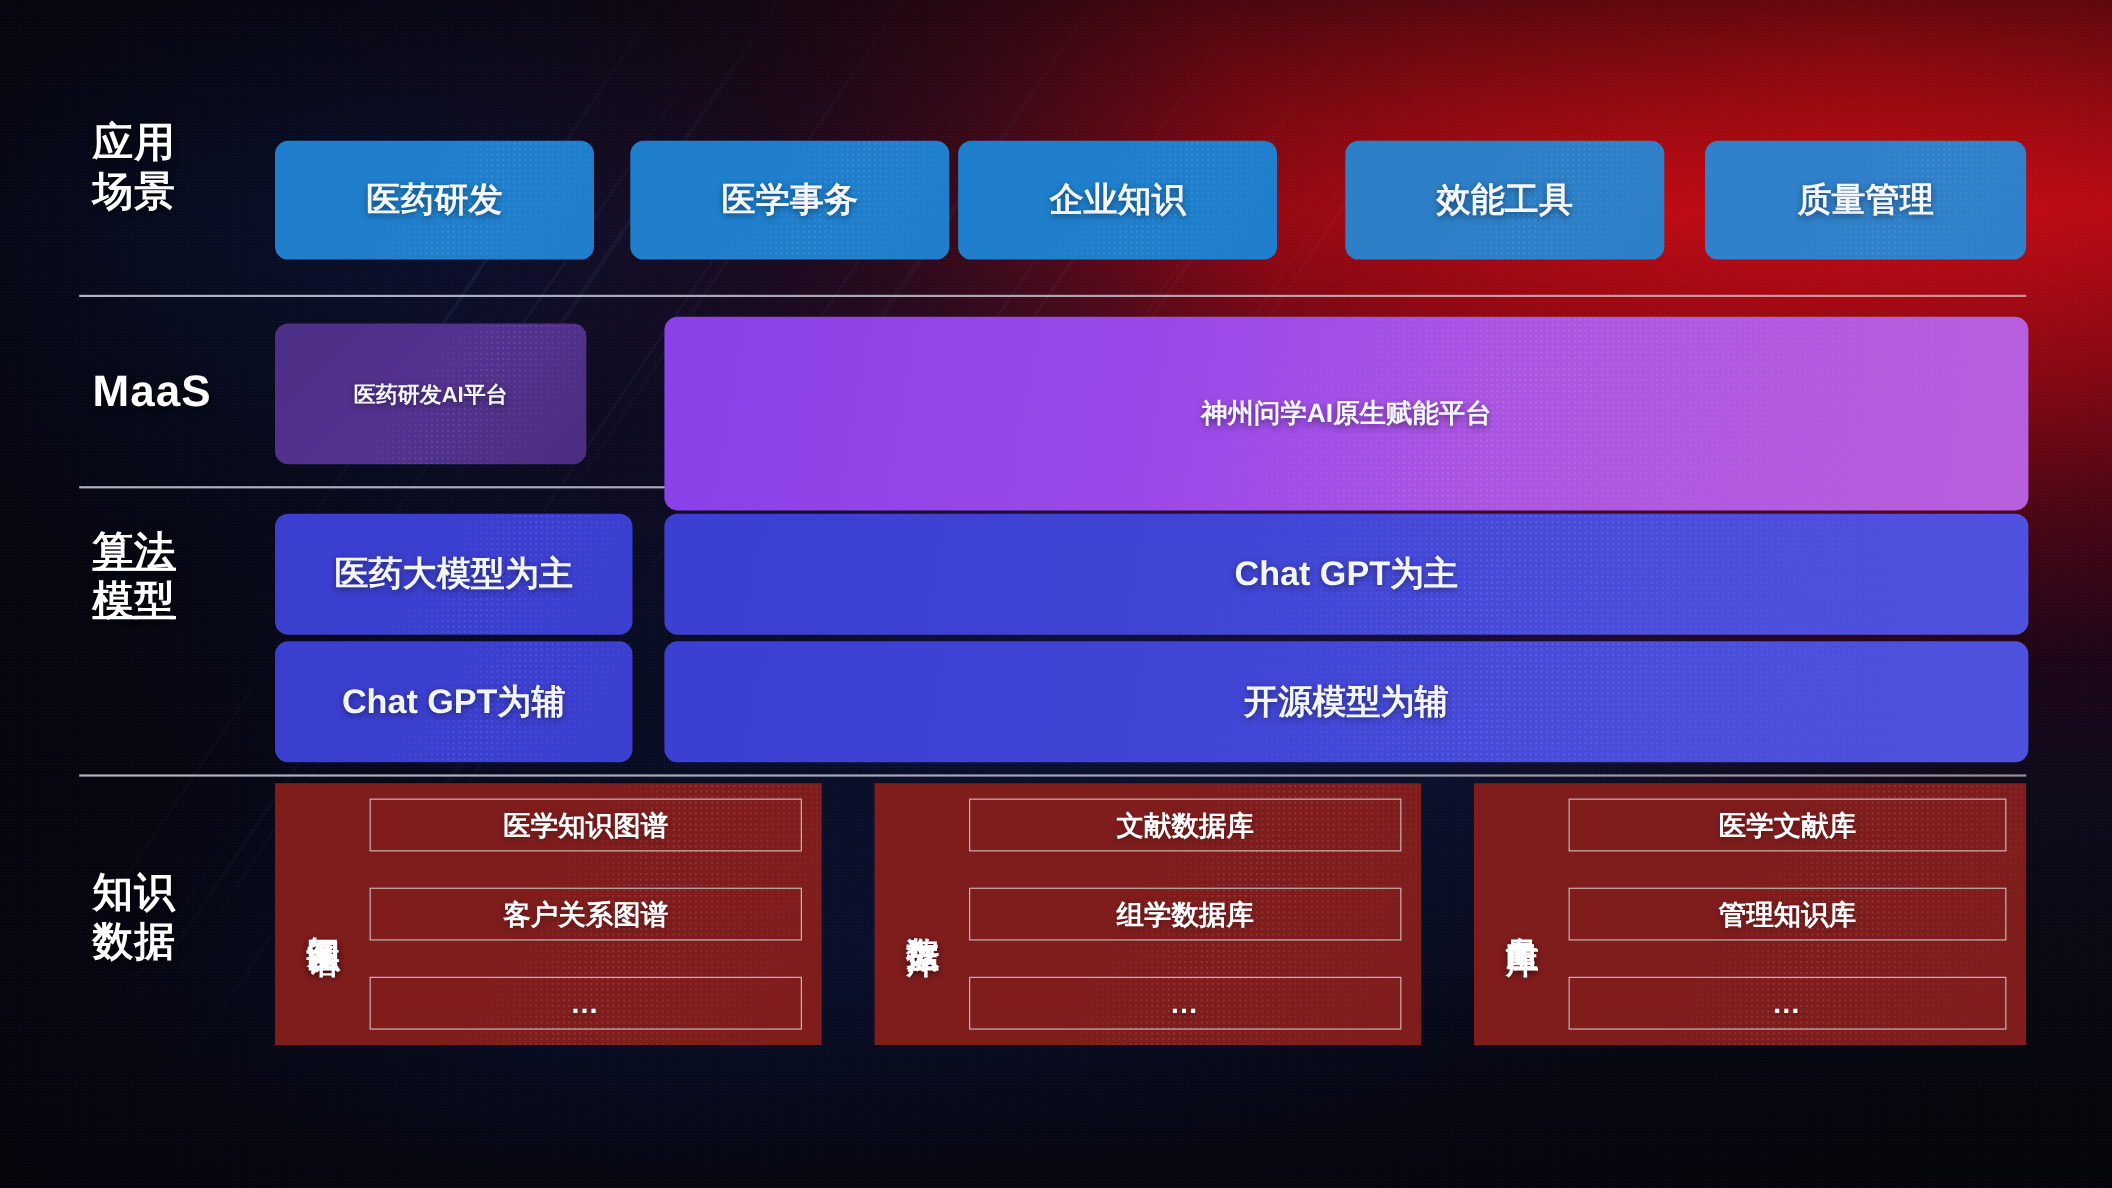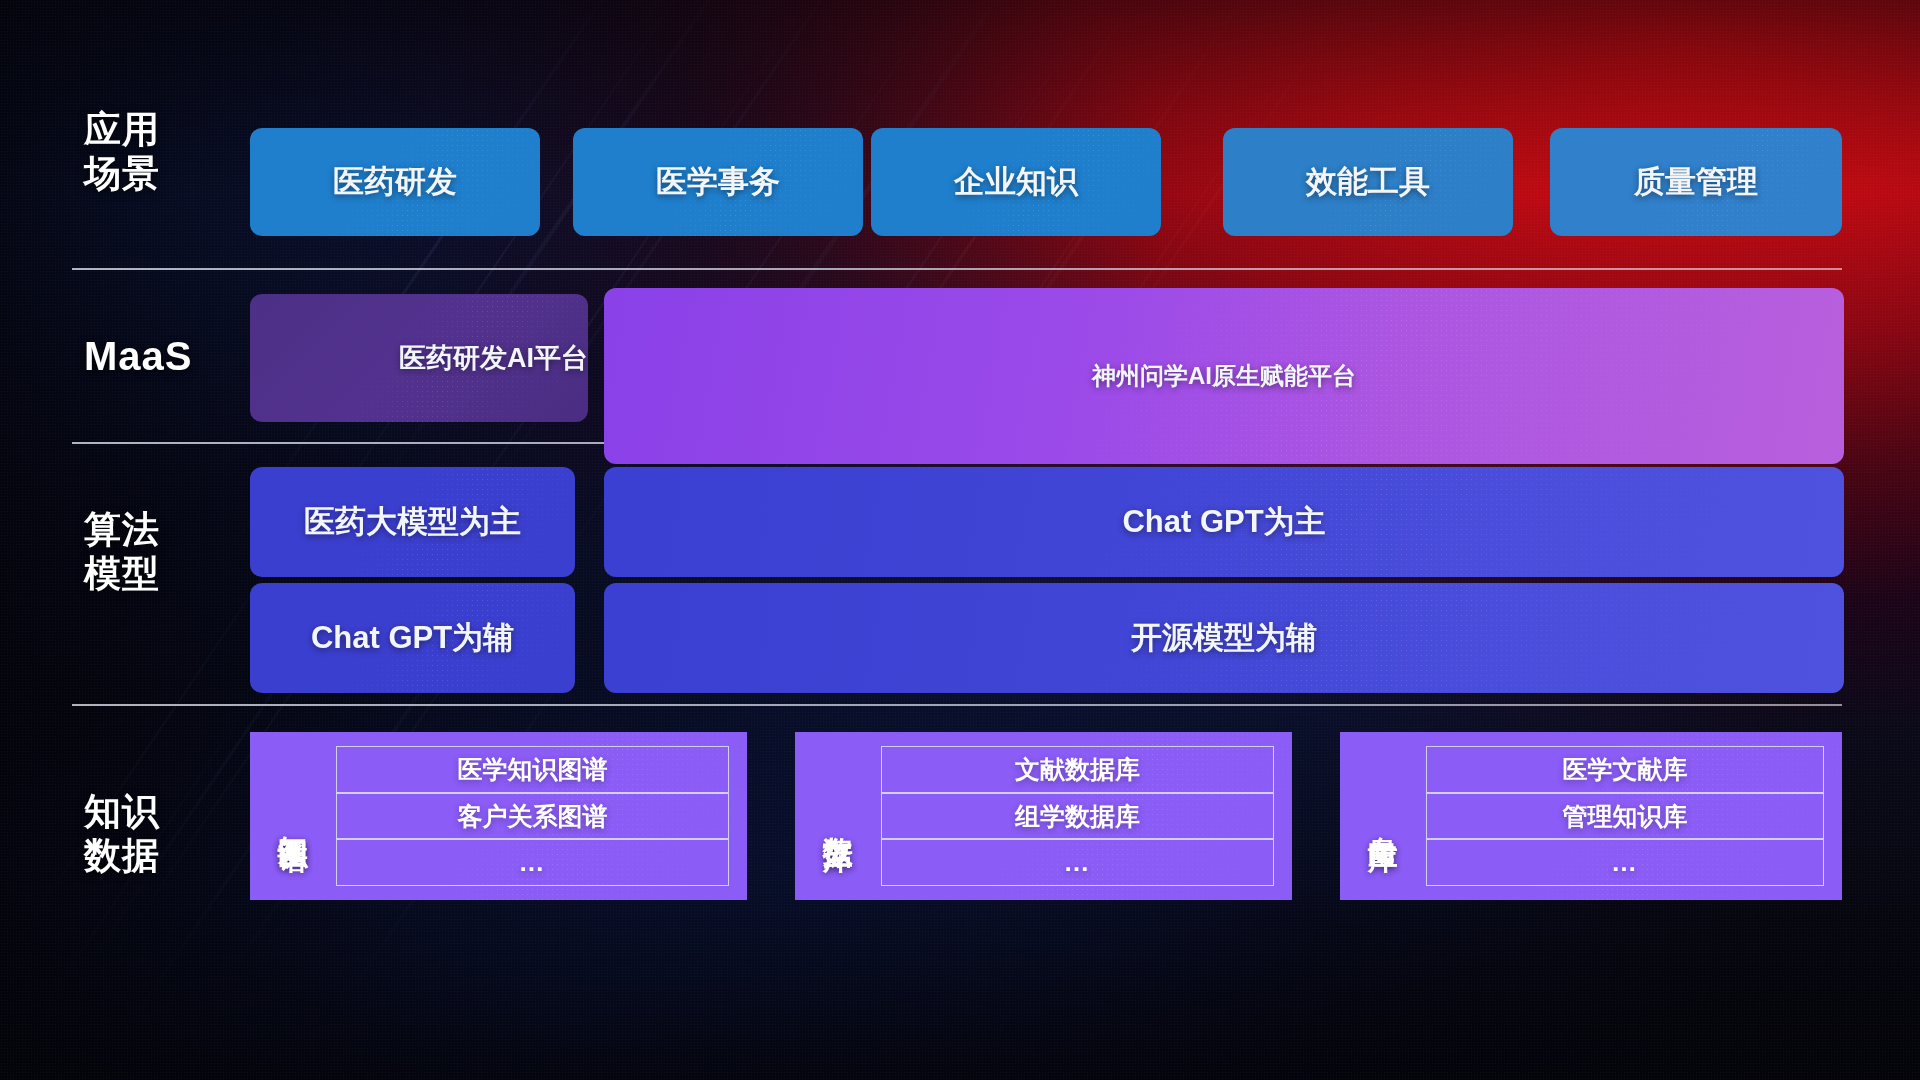--- a/index.html
+++ b/index.html
@@ -63,30 +63,30 @@
   .box .pattern{position:absolute;inset:0;opacity:.22;pointer-events:none;
     background-image:radial-gradient(rgba(255,255,255,.6) 0.6px, transparent 0.7px);
     background-size:5px 5px;
     -webkit-mask-image:linear-gradient(125deg,rgba(0,0,0,0) 40%,#000 60%,rgba(0,0,0,0) 92%);
     mask-image:linear-gradient(125deg,rgba(0,0,0,0) 40%,#000 60%,rgba(0,0,0,0) 92%);}
   .box span.lbl{position:relative;z-index:2;}
 
   
   .app-box{height:108px;top:128px;font-size:31px;background:#1f7fcd;}
   
-  .maas-left{left:250px;top:294px;width:338px;height:128px;background:linear-gradient(135deg,#4c2f86 0%,#53328f 50%,#4a2d82 100%);font-size:27px;justify-content:flex-end;}
+  .maas-left{left:250px;top:294px;width:283px;height:128px;background:linear-gradient(135deg,#4c2f86 0%,#53328f 50%,#4a2d82 100%);font-size:20px;}
   .maas-right{left:604px;top:288px;width:1240px;height:176px;
     background:linear-gradient(100deg,#8a41e8 0%,#9b4ae9 38%,#ab55e2 62%,#b85fdd 100%);font-size:24px;}
   
   .alg-left{left:250px;width:325px;height:110px;background:#3b3fcf;font-size:31px;}
   .alg-right{left:604px;width:1240px;height:110px;
     background:linear-gradient(100deg,#3b3fd2 0%,#4146d6 45%,#4a4ddb 70%,#4f52de 100%);font-size:31px;}
 
   
-  .kpanel{position:absolute;top:732px;height:168px;background:#8b5cf6;display:flex;align-items:center;box-sizing:border-box;padding:14px 18px 14px 16px;}
+  .kpanel{position:absolute;top:712px;height:238px;background:#7f1d1d;display:flex;align-items:center;box-sizing:border-box;padding:14px 18px 14px 16px;}
   .kpanel .kpattern{position:absolute;inset:0;opacity:.18;pointer-events:none;
     background-image:radial-gradient(rgba(255,255,255,.75) 0.6px, transparent 0.7px);
     background-size:5px 5px;
     -webkit-mask-image:linear-gradient(120deg,rgba(0,0,0,0) 45%,#000 62%,rgba(0,0,0,0) 95%);
     mask-image:linear-gradient(120deg,rgba(0,0,0,0) 45%,#000 62%,rgba(0,0,0,0) 95%);}
   .kpanel .vlabel{
     position:relative;z-index:2;
     width:54px;flex:0 0 54px;
     color:#fff;font-weight:700;font-size:30px;line-height:1.12;
     text-align:center;letter-spacing:0;
@@ -141,21 +141,21 @@
 
     <div class="row-label cjk" style="top:108px;">
       <div>应用</div>
       <div>场景</div>
     </div>
 
     <div class="row-label latin" style="top:333px;">
       <div>MaaS</div>
     </div>
 
-    <div class="row-label cjk" style="top:508px;">
+    <div class="row-label cjk" style="top:480px;text-decoration:underline;">
       <div>算法</div>
       <div>模型</div>
     </div>
 
     <div class="row-label cjk" style="top:790px;">
       <div>知识</div>
       <div>数据</div>
     </div>
 
     <div class="divider" style="top:268px;"></div>

